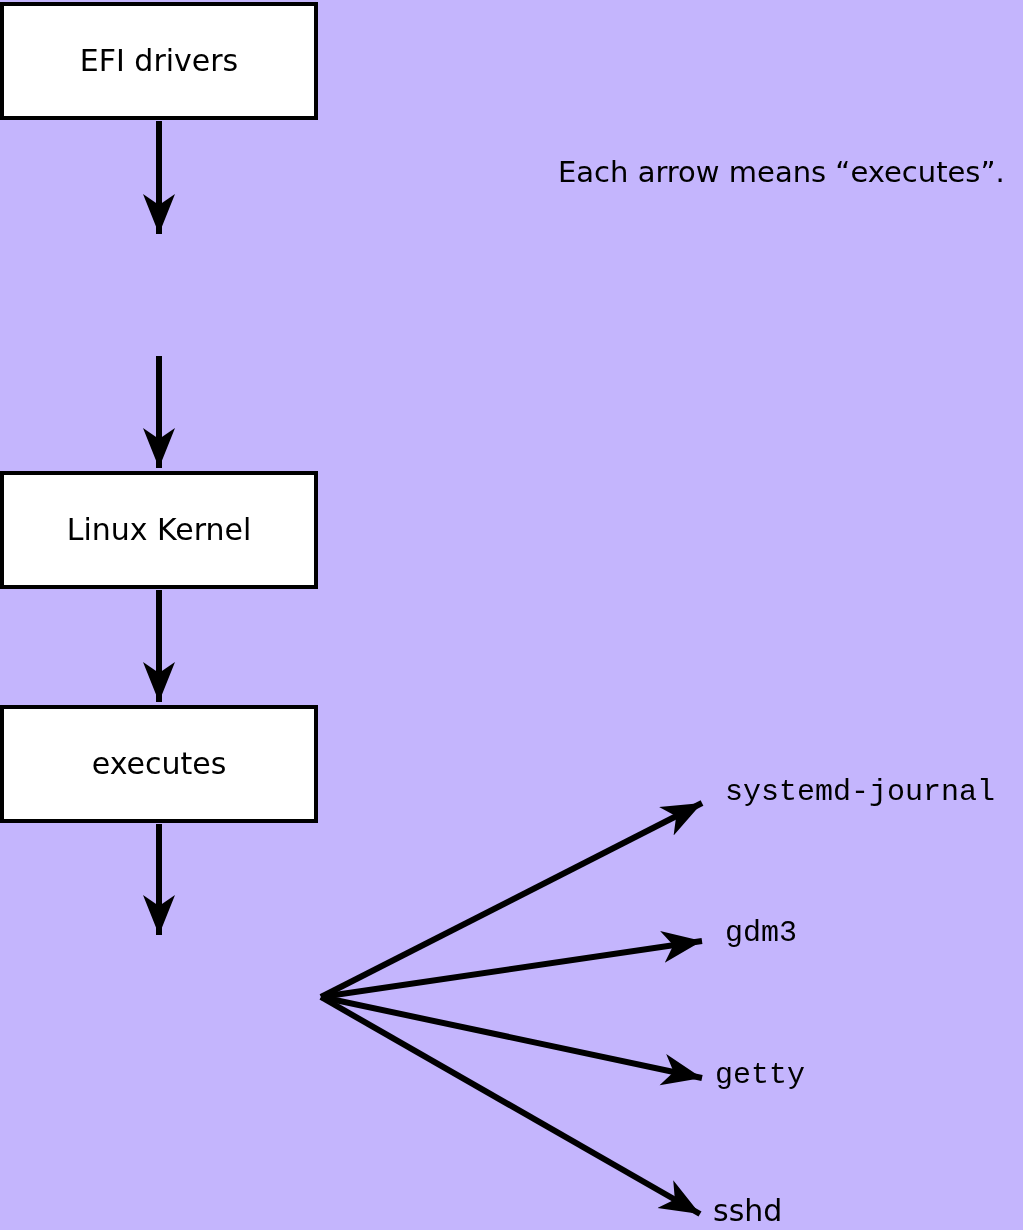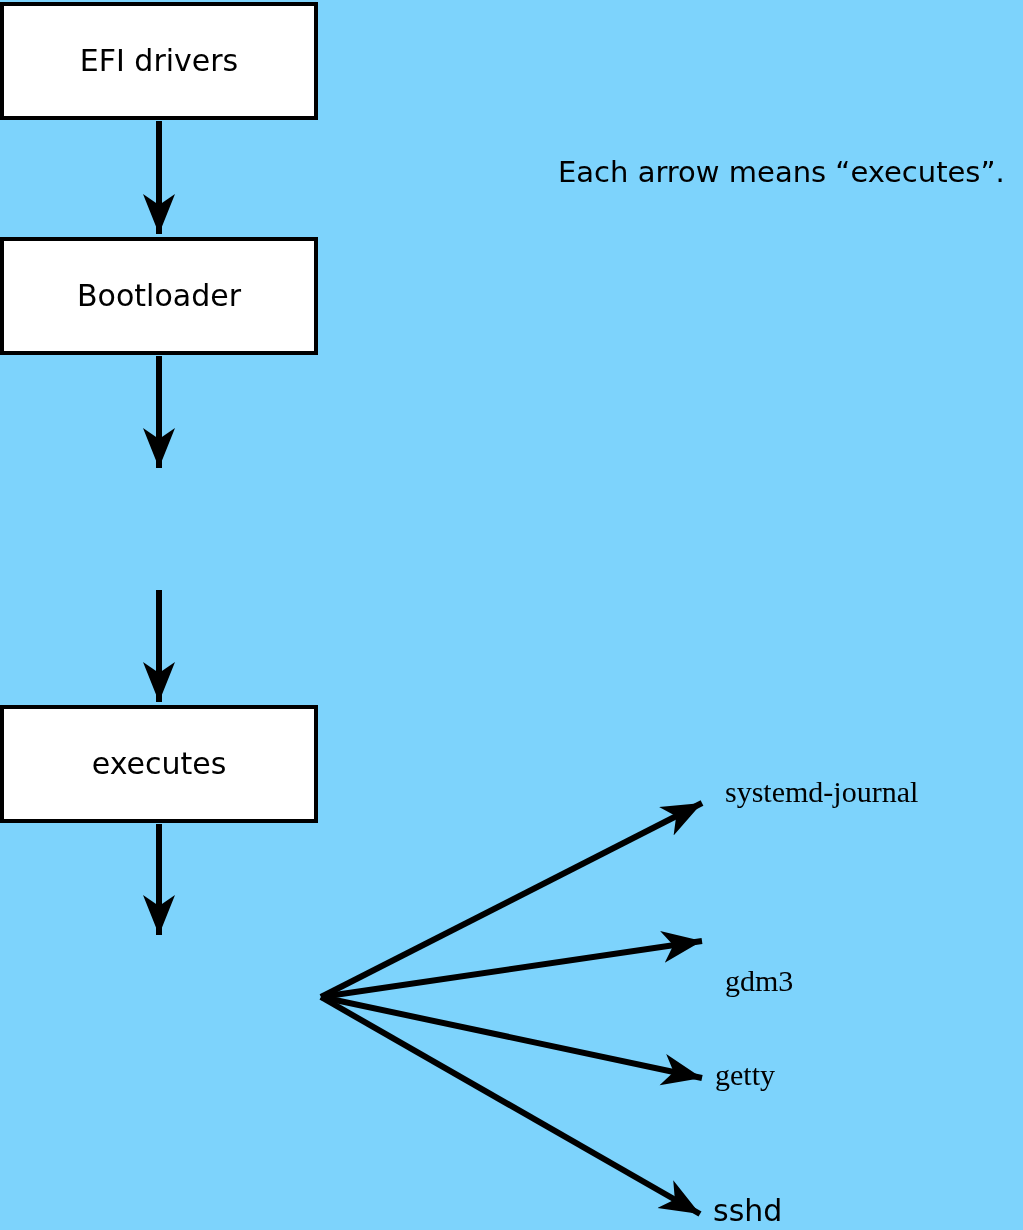--- a/index.html
+++ b/index.html
@@ -4,21 +4,21 @@
 <style>
   html, body {
     margin: 0;
     padding: 0;
     background: #ffffff;
   }
   #canvas {
     position: relative;
     width: 1023px;
     height: 1230px;
-    background: #7dd3fc;
+    background: #c4b5fd;
     overflow: hidden;
     font-family: "DejaVu Sans", "Liberation Sans", sans-serif;
     color: #000000;
   }
   #arrows-layer {
     position: absolute;
     left: 0;
     top: 0;
     width: 1023px;
     height: 1230px;
@@ -43,21 +43,21 @@
   .caption {
     position: absolute;
     left: 558px;
     top: 156px;
     font-size: 29px;
     line-height: 32px;
     white-space: nowrap;
   }
   .target-label {
     position: absolute;
-    font-family: Liberation Serif, serif;
+    font-family: Liberation Mono, monospace;
     font-size: 30px;
     line-height: 34px;
     white-space: nowrap;
   }
   .target-label.sans {
     font-family: "DejaVu Sans", "Liberation Sans", sans-serif;
   }
 </style>
 </head>
 <body>
@@ -78,27 +78,27 @@
 
     <line x1="321" y1="997" x2="702" y2="803" stroke="#000000" stroke-width="6" marker-end="url(#stealth)"></line>
     <line x1="321" y1="997" x2="702" y2="941" stroke="#000000" stroke-width="6" marker-end="url(#stealth)"></line>
     <line x1="321" y1="997" x2="702" y2="1078" stroke="#000000" stroke-width="6" marker-end="url(#stealth)"></line>
     <line x1="321" y1="997" x2="700" y2="1214" stroke="#000000" stroke-width="6" marker-end="url(#stealth)"></line>
   </svg>
 
   <div class="node-box" style="top:2px">
     <span class="node-label">EFI drivers</span>
   </div>
-  <div class="node-box" style="top:237px">
-    <span class="node-label">Bootloader</span>
+  <div class="node-box" style="top:471px">
+    <span class="node-label">Linux Kernel</span>
   </div>
   <div class="node-box" style="top:705px">
     <span class="node-label">executes</span>
   </div>
 
   <div class="caption">Each arrow means “executes”.</div>
 
   <div class="target-label" style="left:725px; top:775px">systemd-journal</div>
-  <div class="target-label" style="left:725px; top:964px">gdm3</div>
+  <div class="target-label" style="left:725px; top:916px">gdm3</div>
   <div class="target-label" style="left:715px; top:1058px">getty</div>
   <div class="target-label sans" style="left:713px; top:1194px">sshd</div>
 
 </div>
 
 </body></html>

